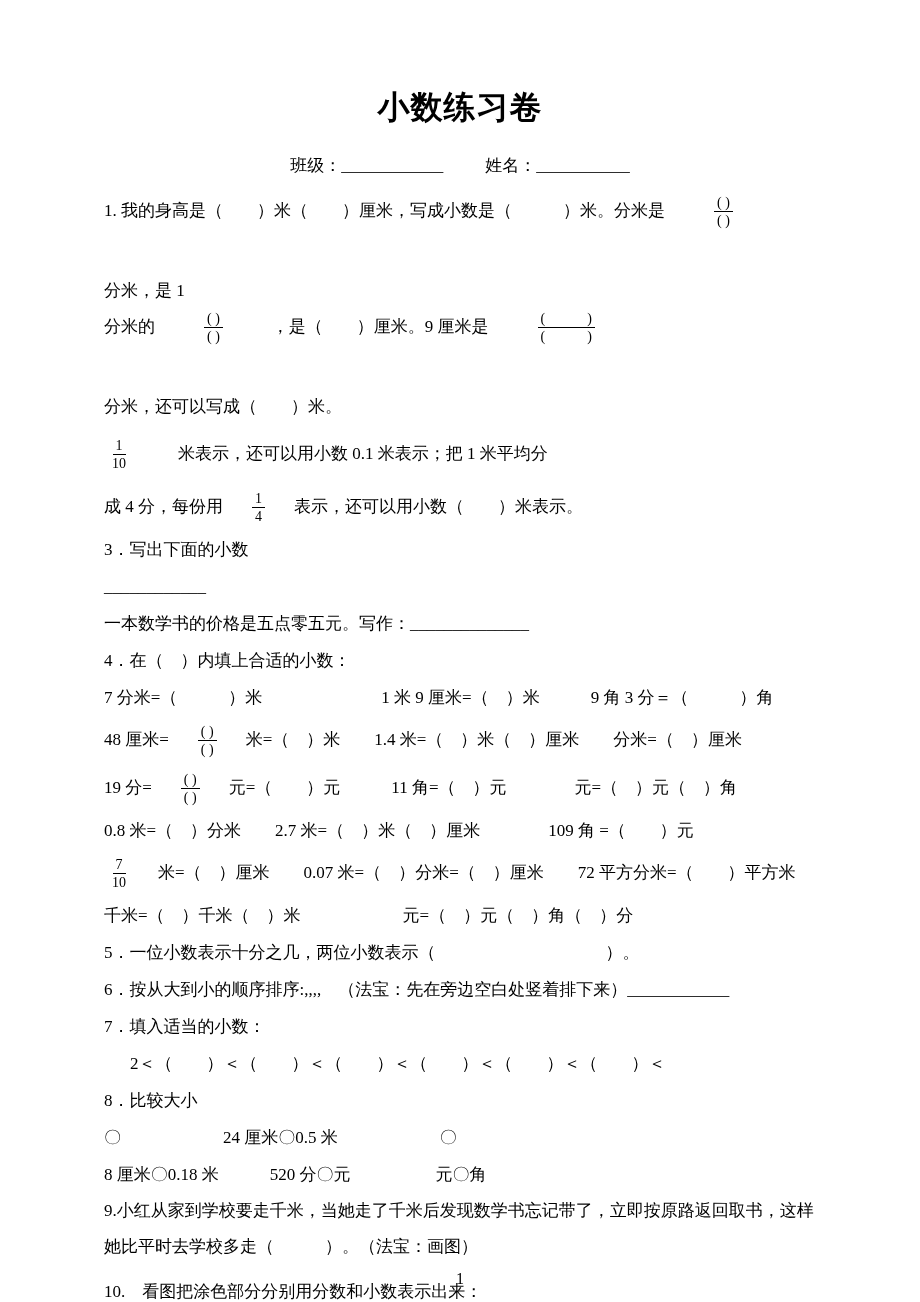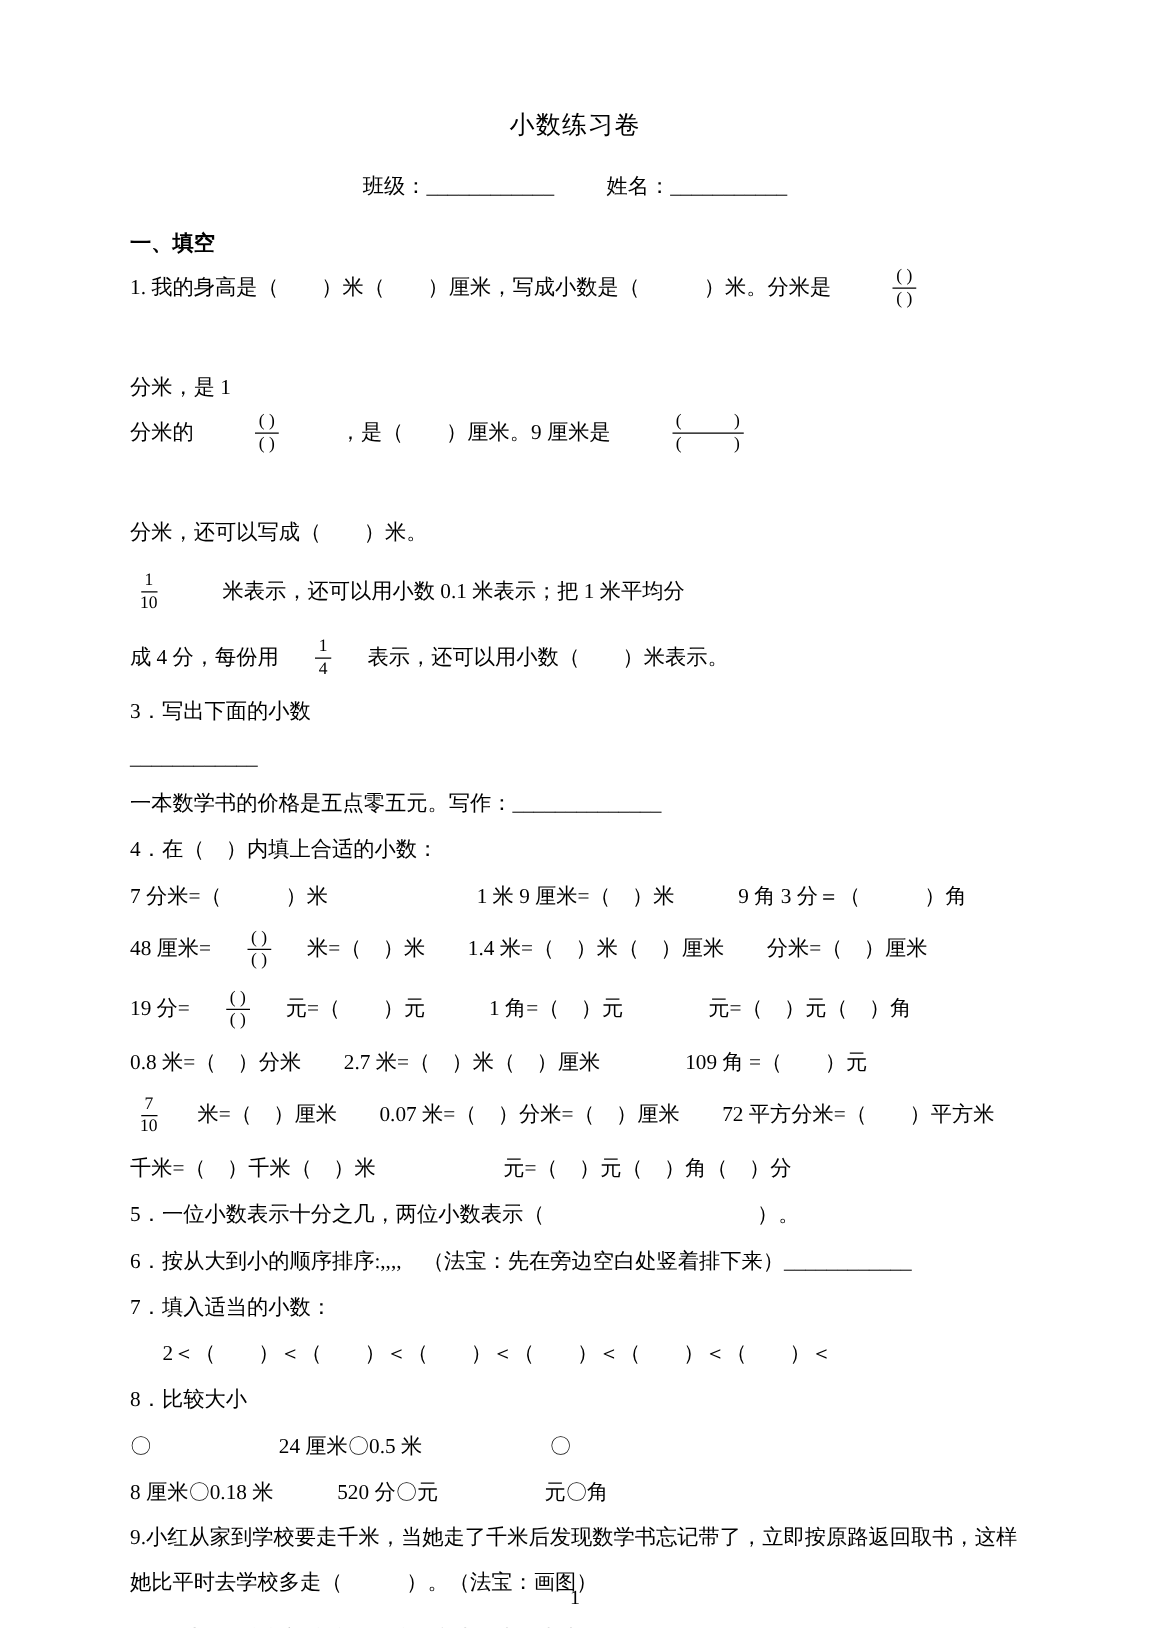--- a/index.html
+++ b/index.html
@@ -12,22 +12,22 @@
   .page {
     position: relative;
     width: 920px; height: 1302px;
     padding: 86px 104px 0 104px;
     overflow: hidden;
     background: #ffffff;
   }
   .title {
     margin: 0 0 24px 0;
     text-align: center;
-    font-size: 20px;
-    font-weight: normal;
+    font-size: 32px;
+    font-weight: bold;
     letter-spacing: 1px;
   }
   .meta {
     text-align: center;
     font-size: 17px;
     font-weight: normal;
     margin-bottom: 16px;
   }
   .gap { display: inline-block; width: 42px; }
   .section {
@@ -66,21 +66,20 @@
 <body>
 
 <div class="page">
 
   <h1 class="title">小数练习卷</h1>
 
   <div class="meta">
     <span>班级：</span><span>____________</span><span class="gap"></span><span>姓名：</span><span>___________</span>
   </div>
 
-  <div class="section">一、填空</div>
 
   <div class="line tallA">
     <span>1. 我的身高是（　　）米（　　）厘米，写成小数是（　　　）米。分米是</span>
     <span class="frac">
       <span class="num">( )</span>
       <span class="den">( )</span>
     </span>
     <span>分米，是 1</span>
   </div>
   <div class="line tallA">
@@ -137,21 +136,21 @@
       <span class="den">( )</span>
     </span>
     <span>米=（　）米　　1.4 米=（　）米（　）厘米　　分米=（　）厘米</span>
   </div>
   <div class="line tallB">
     <span>19 分=</span>
     <span class="frac">
       <span class="num">( )</span>
       <span class="den">( )</span>
     </span>
-    <span>元=（　　）元　　　1 角=（　）元　　　　元=（　）元（　）角</span>
+    <span>元=（　　）元　　　11 角=（　）元　　　　元=（　）元（　）角</span>
   </div>
   <div class="line">
     <span>0.8 米=（　）分米　　2.7 米=（　）米（　）厘米　　　　109 角 =（　　）元</span>
   </div>
   <div class="line tallB">
     <span class="frac">
       <span class="num">7</span>
       <span class="den">10</span>
     </span>
     <span>米=（　）厘米　　0.07 米=（　）分米=（　）厘米　　72 平方分米=（　　）平方米</span>

